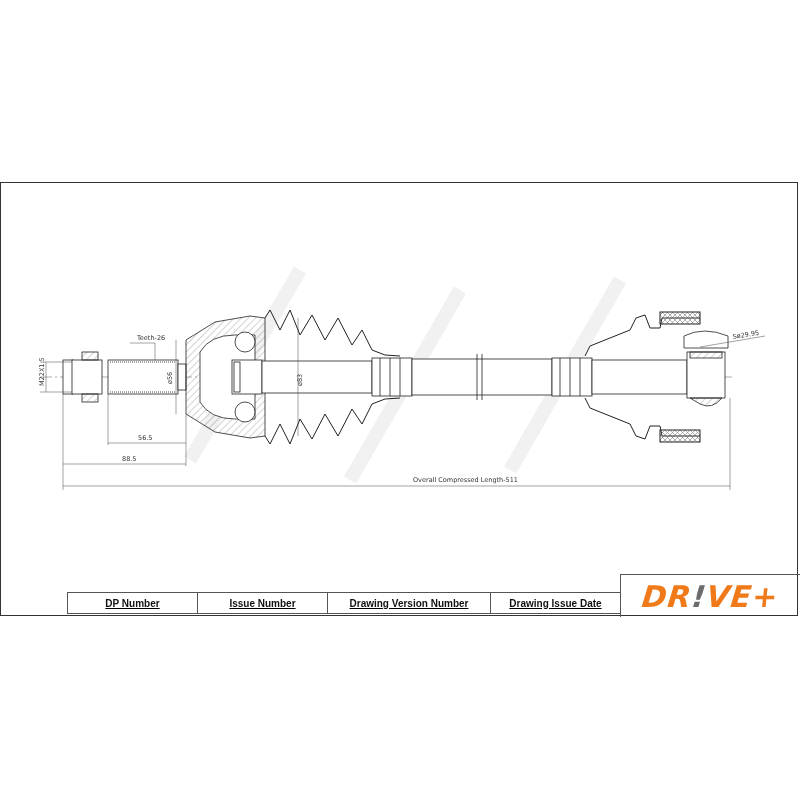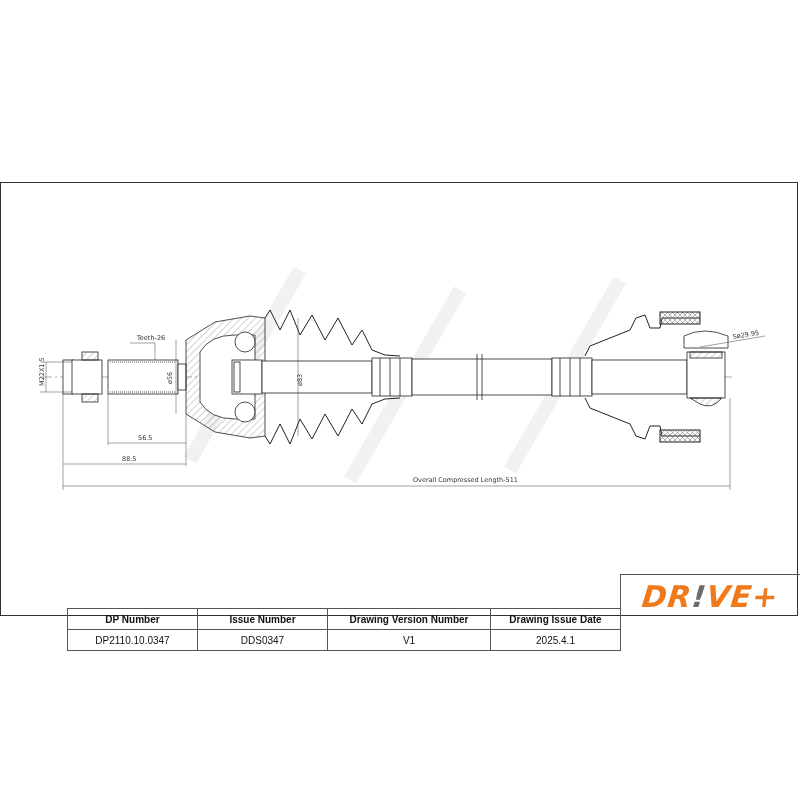--- a/index.html
+++ b/index.html
@@ -2,21 +2,21 @@
 <html><head>
 <meta charset="utf-8">
 <style>
   html, body { margin: 0; padding: 0; background: #ffffff; }
   body { width: 800px; height: 800px; position: relative; overflow: hidden;
          font-family: "Liberation Sans", sans-serif; }
   .frame { position: absolute; left: 0; top: 182px; width: 798px; height: 434px;
            border: 1px solid #333; border-bottom: 1px solid #333; box-sizing: border-box; }
   svg.drawing { position: absolute; left: 0; top: 0; }
   .dim { font-family: "DejaVu Sans", sans-serif; font-size: 6.5px; fill: #333; }
-  .title-table { position: absolute; left: 67px; top: 608px; border-collapse: collapse; }
+  .title-table { position: absolute; left: 67px; top: 592px; border-collapse: collapse; text-decoration: underline; }
   .title-table td { border: 1px solid #555; height: 20px; text-align: center;
                     font-size: 10px; color: #111; padding: 0; }
   .title-table .hdr { font-weight: bold; }
   .logo-cell { position: absolute; left: 620px; top: 574px; width: 180px; height: 43px;
                border-top: 1px solid #555; border-left: 1px solid #555; box-sizing: border-box;
                display: flex; align-items: center; justify-content: center; }
   .logo { font-family: "DejaVu Sans", sans-serif; font-weight: bold; font-style: italic;
           font-size: 30px; letter-spacing: 1px; transform: skewX(-6deg); }
   .logo .o { color: #f07a1a; }
   .logo .g { color: #6b6b6b; }
@@ -131,26 +131,20 @@
 </svg>
 
 <table class="title-table">
   <tbody>
       <tr>
     <td class="hdr" style="width:129px">DP Number</td>
     <td class="hdr" style="width:129px">Issue Number</td>
     <td class="hdr" style="width:162px">Drawing Version Number</td>
     <td class="hdr" style="width:129px">Drawing Issue Date</td>
   </tr>
-  <tr>
-    <td>DP2110.10.0347</td>
-    <td>DDS0347</td>
-    <td>V1</td>
-    <td>2025.4.1</td>
-  </tr>
 </tbody>
   </table>
 
 <div class="logo-cell">
   <div class="logo">
     <span class="o">DR</span><span class="g">!</span><span class="o">VE+</span>
   </div>
 </div>
 
 </body></html>

